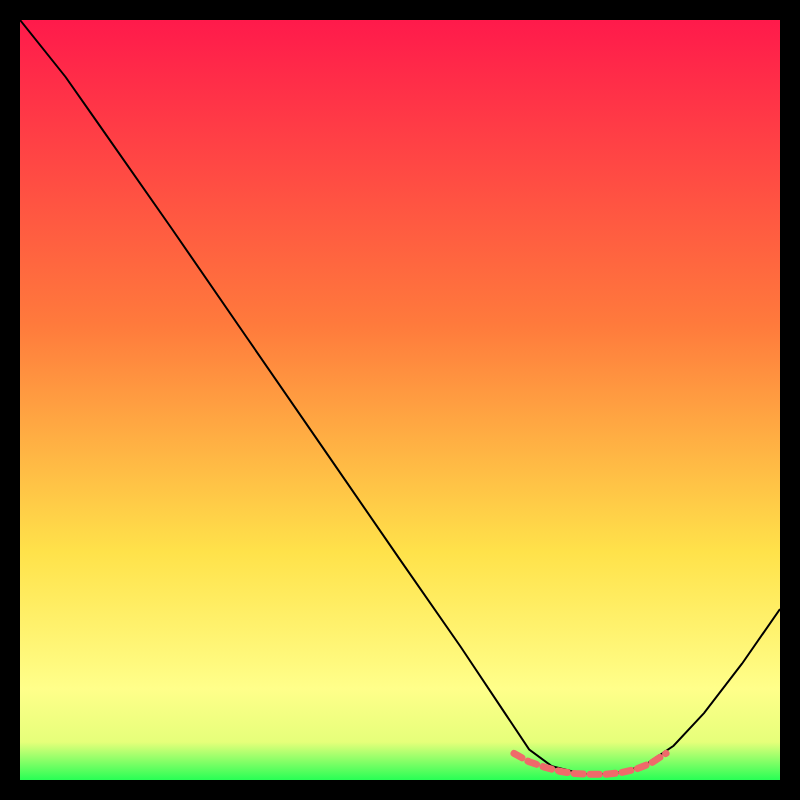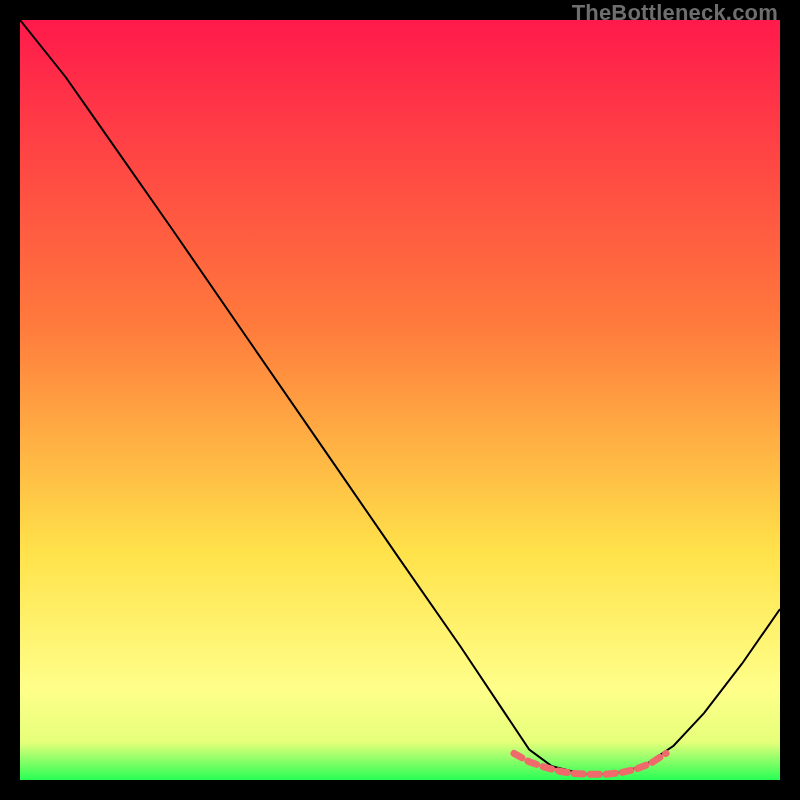--- a/index.html
+++ b/index.html
@@ -50,14 +50,13 @@
             <stop offset="88%" stop-color="#ffff8a"></stop>
             <stop offset="95%" stop-color="#e6ff7a"></stop>
             <stop offset="100%" stop-color="#28ff55"></stop>
           </linearGradient>
       </defs>
       <rect id="bg-rect" x="0" y="0" width="760" height="760" fill="url(#bg-grad)"></rect>
       <path id="curve-path" fill="none" d="M0.00,0.00 L45.60,57.00 L76.00,100.32 L152.00,209.00 L228.00,319.20 L304.00,429.40 L380.00,539.60 L440.80,627.00 L486.40,695.40 L509.20,729.60 L532.00,746.32 L562.40,753.92 L592.80,753.92 L623.20,746.32 L653.60,725.80 L684.00,693.12 L722.00,643.72 L760.00,589.00" stroke="#000000" stroke-width="2"></path>
       <path id="dash-path" fill="none" stroke-linecap="round" d="M494.00,733.40 L509.20,741.76 L524.40,747.08 L539.60,751.26 L554.80,753.54 L570.00,754.30 L585.20,754.30 L600.40,752.78 L615.60,749.36 L630.80,743.28 L646.00,733.40" stroke="#ef6a6a" stroke-width="7" stroke-dasharray="9,7"></path>
     </svg>
   </div>
-  <div class="watermark">TheBottleneck.com</div>
 </div>
 
 </body></html>

